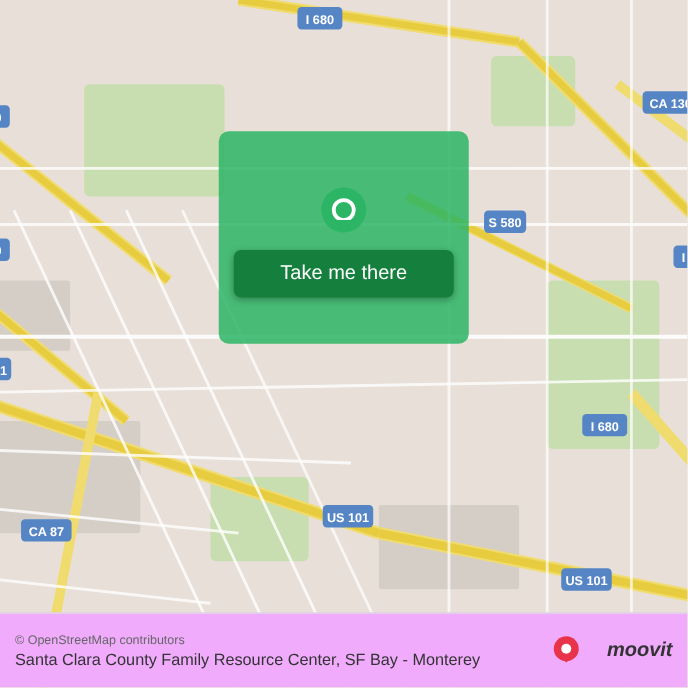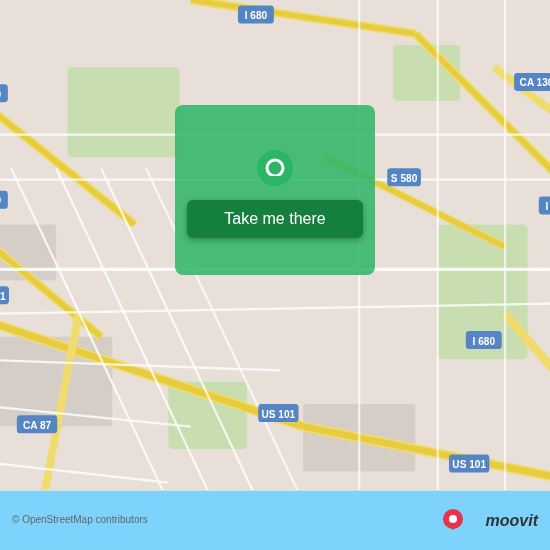--- a/index.html
+++ b/index.html
@@ -27,21 +27,21 @@
       left: 0;
       background-color: #e8e0d8;
     }
 
     
     #bottom-bar {
       position: absolute;
       bottom: 0;
       left: 0;
       right: 0;
-      background: #7dd3fc;
+      background: #f0abfc;
       padding: 8px 12px;
       border-top: 1px solid #ddd;
       display: flex;
       align-items: center;
       justify-content: space-between;
       height: 60px;
       z-index: 10;
     }
 
     #bottom-info {
@@ -230,20 +230,21 @@
       <circle cx="20" cy="20" r="8" fill="none" stroke="white" stroke-width="3"></circle>
       <polygon points="20,38 12,28 28,28" fill="#2bb565"></polygon>
     </svg>
   </div>
 
   <button id="take-me-there-btn">Take me there</button>
 
   <div id="bottom-bar">
     <div id="bottom-info">
       <span id="copyright-text">© OpenStreetMap contributors</span>
+      <span id="location-title">Santa Clara County Family Resource Center, SF Bay - Monterey</span>
     </div>
     <div id="moovit-logo">
 
       <svg width="22" height="26" viewBox="0 0 22 26">
         <circle cx="11" cy="11" r="10" fill="#e8334a"></circle>
         <circle cx="11" cy="11" r="4" fill="white"></circle>
         <polygon points="11,22 6,17 16,17" fill="#e8334a"></polygon>
       </svg>
       <span id="moovit-text">moovit</span>
     </div>

